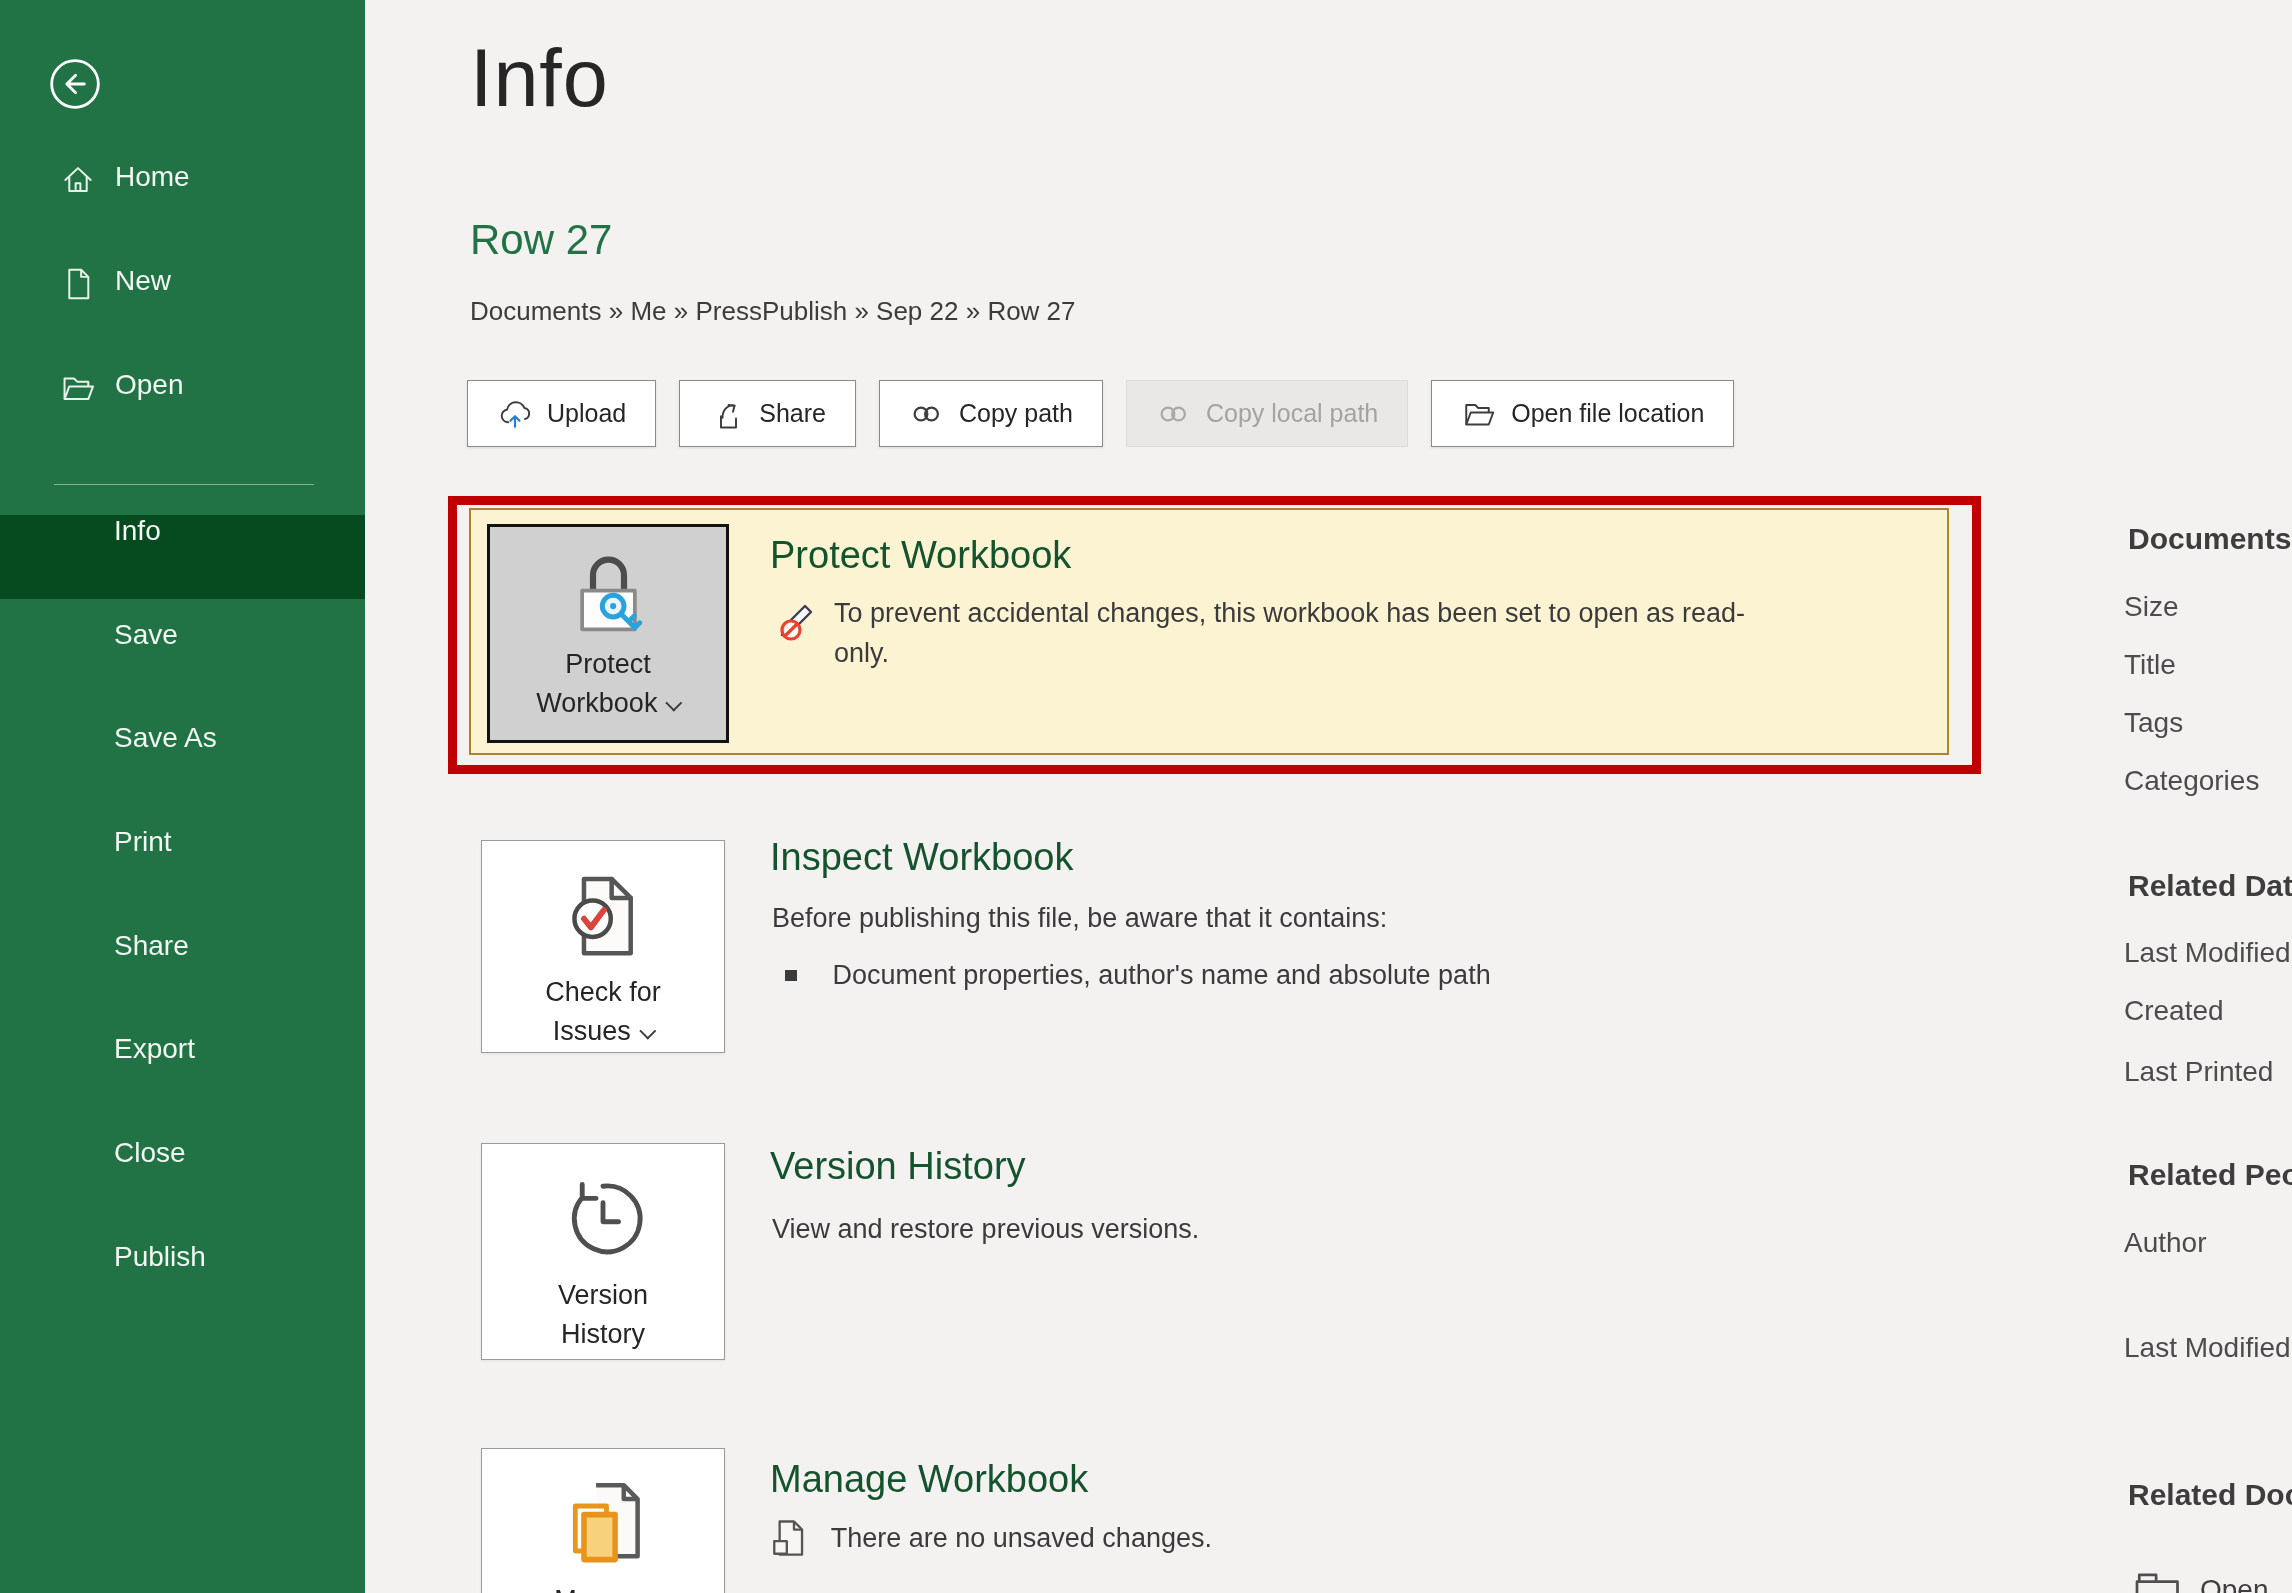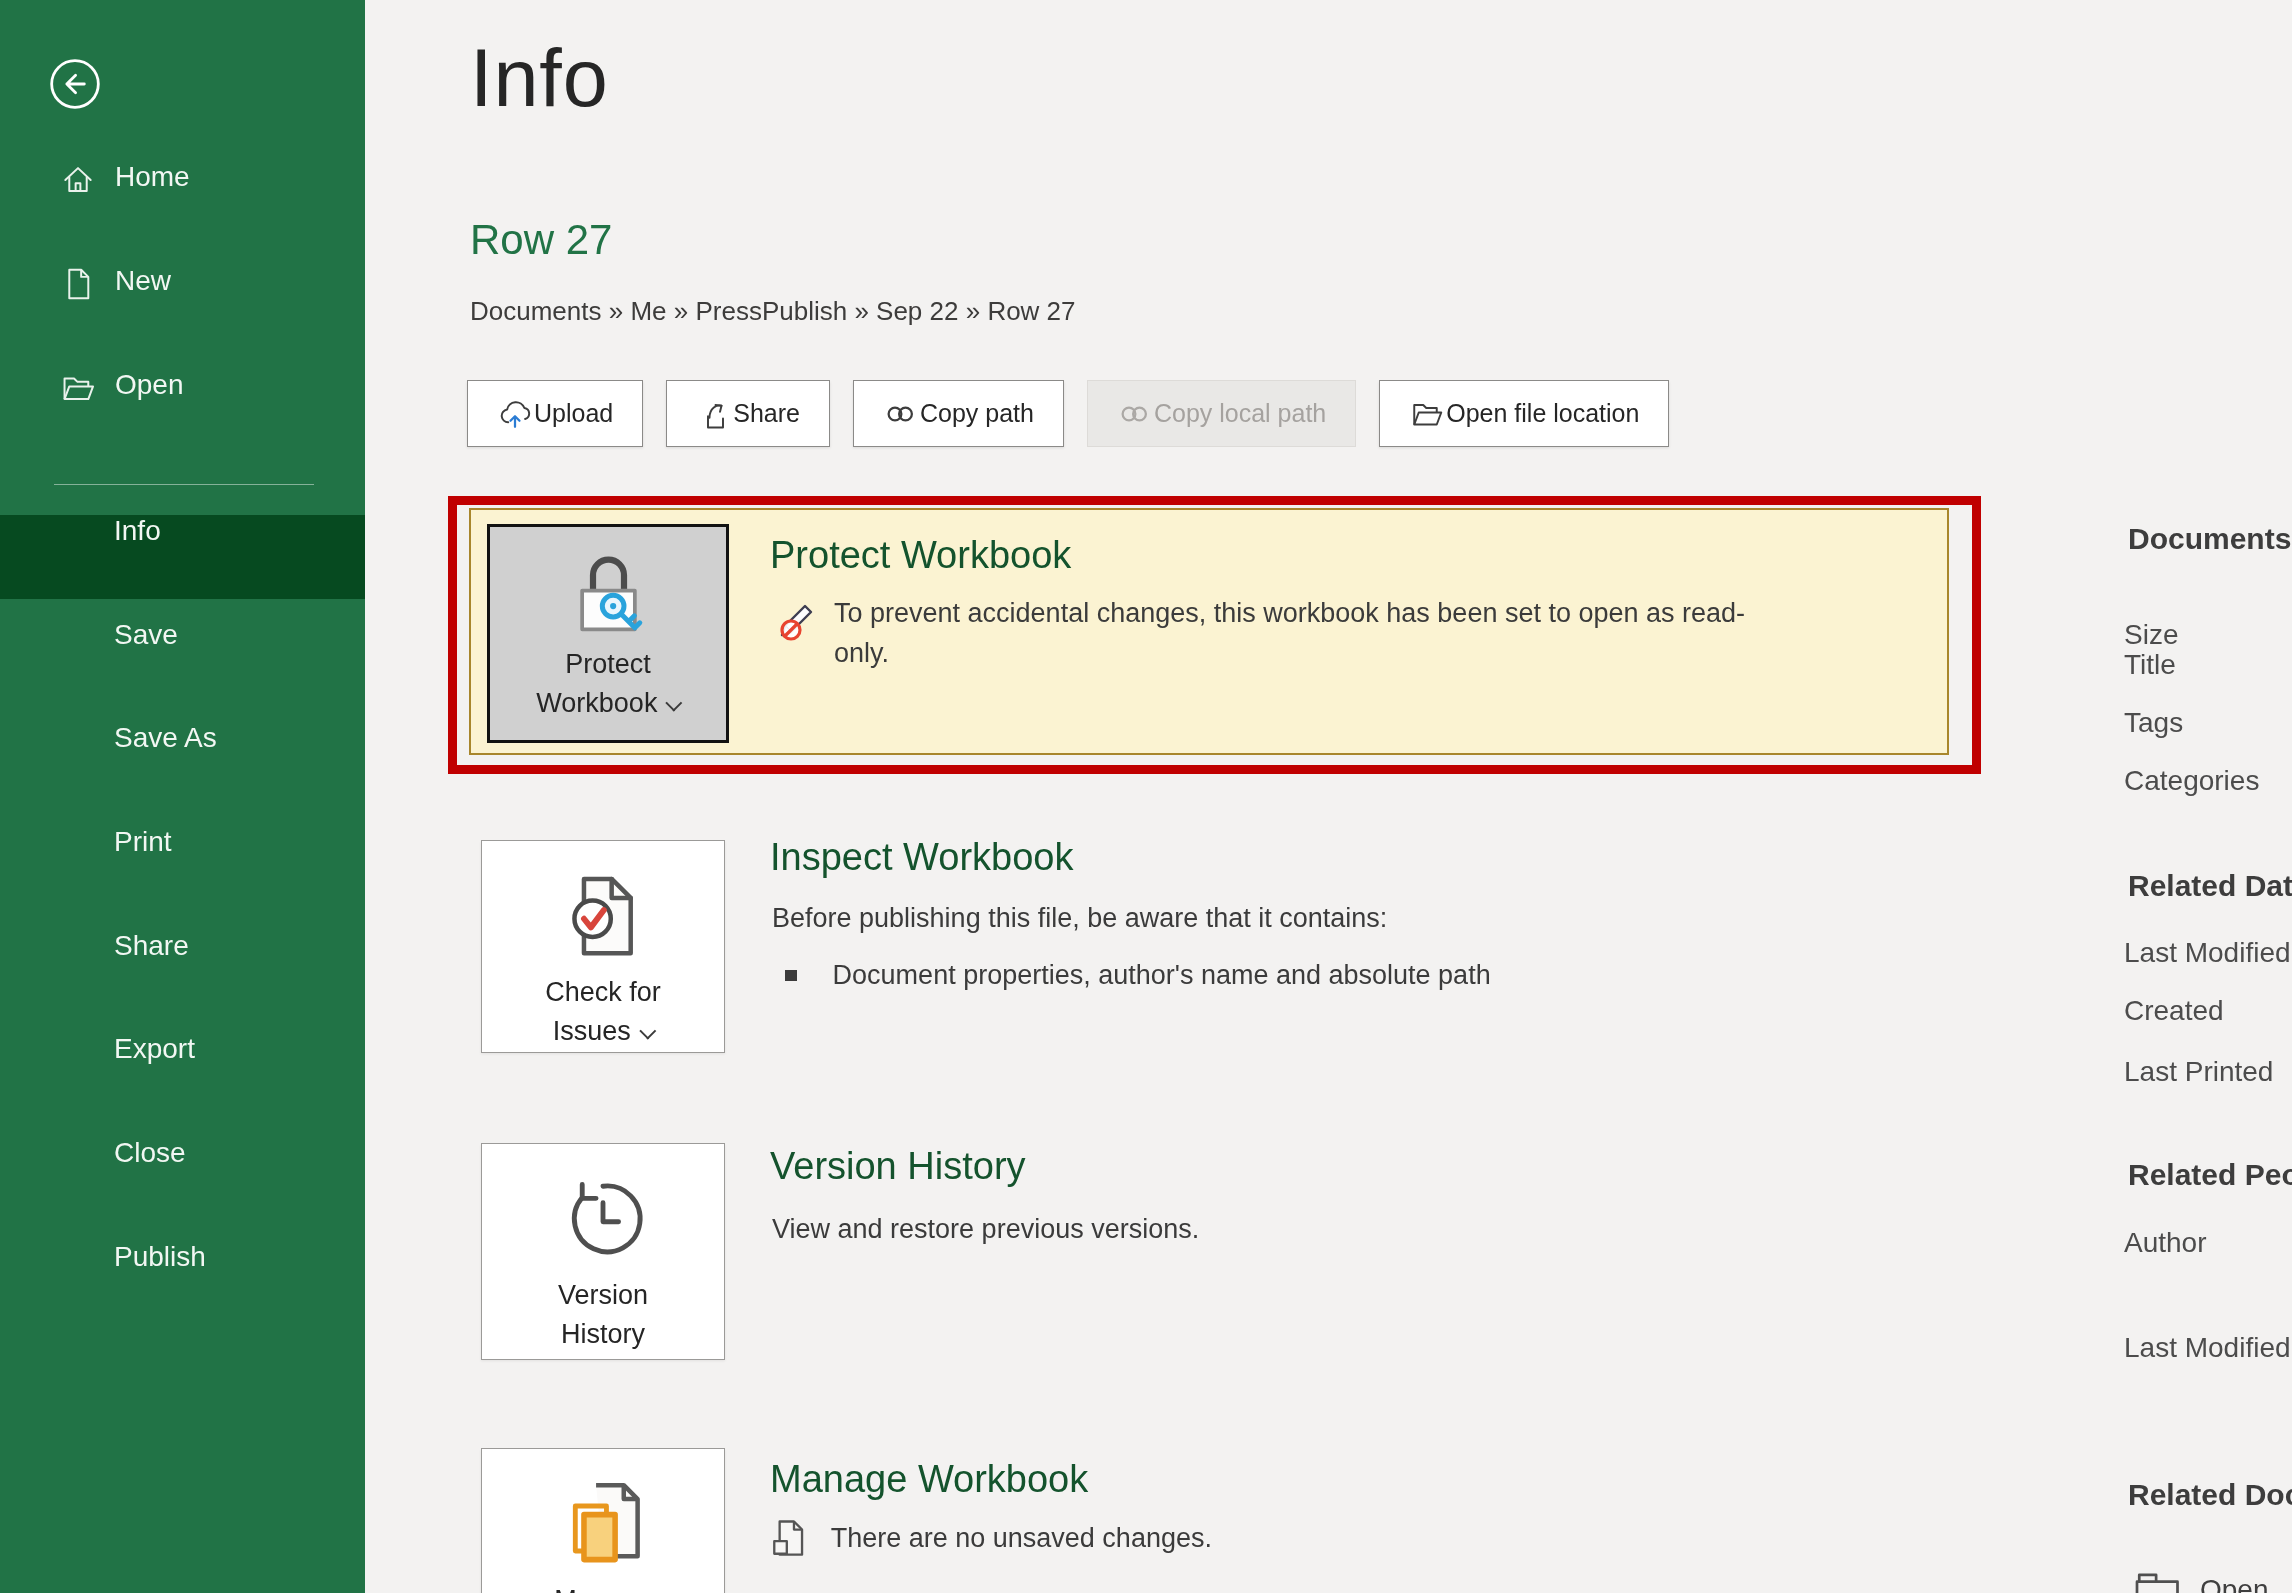--- a/index.html
+++ b/index.html
@@ -28,21 +28,21 @@
 
   
   .page-title { position:absolute; left:470px; top:32px; font-size:81px; font-weight:200;
                 color:#262626; letter-spacing:0.9px; }
   .doc-title  { position:absolute; left:470px; top:216px; font-size:42px; font-weight:400;
                 color:var(--accent-green,#217346); }
   .breadcrumb { position:absolute; left:470px; top:296px; font-size:26px; color:#3d3c3b; }
 
   
   .toolbar { position:absolute; left:467px; top:380px; display:flex; gap:23px; }
-  .tb-btn { height:67px; display:flex; align-items:center; gap:1px; padding:11px 29px;
+  .tb-btn { height:67px; display:flex; align-items:center; gap:14px; padding:11px 29px;
             background:#ffffff; border:1.8px solid #8b8a88; font-size:25px; color:#262626;
             box-shadow:0 1.8px 2.7px rgba(0,0,0,.10); cursor:pointer; white-space:nowrap; }
   .tb-btn svg { width:36px; height:36px; }
   .tb-btn.disabled { background:#E9E8E6; border-color:#DDDBD8; color:#A5A29F;
                      box-shadow:none; cursor:default; }
 
   
   .protect-box { position:absolute; left:469px; top:508px; width:1480px; height:247px;
                  background:var(--highlight-bg,#FBF3D2);
                  border:2.7px solid var(--highlight-border,#A8862C); }
@@ -85,21 +85,21 @@
   #version-desc { position:absolute; left:772px; top:1214px;text-align:right; }
   #manage-status { position:absolute; left:768px; top:1517px; display:flex;
                    align-items:center; gap:19.7px; }
 
   
   .props-heading { position:absolute; left:2128px; font-size:30px; font-weight:600;
                    color:#3d3d3d; white-space:nowrap; }
   .props-label { position:absolute; left:2124px; font-size:28px; color:#4c4c4c;
                  white-space:nowrap; }
   #ph-properties { top:522px; }
-  #pl-size { top:591px;margin-top:28px; } #pl-title { top:649px; } #pl-tags { top:707px; }
+  #pl-size { top:591px; } #pl-title { top:649px; } #pl-tags { top:707px; }
   #pl-categories { top:765px; }
   #ph-dates { top:869px; }
   #pl-lastmod { top:937px; } #pl-created { top:995px; } #pl-lastprinted { top:1056px; }
   #ph-people { top:1158px; }
   #pl-author { top:1227px; } #pl-lastmodby { top:1332px; }
   #ph-docs { top:1478px; }
   #open-row { position:absolute; left:2128px; top:1558px; display:flex; gap:18px;
               align-items:flex-start; cursor:pointer; }
   #open-row .open-label { font-size:28px; color:#3f3f3f; margin-top:16px; white-space:nowrap; }
 </style>

